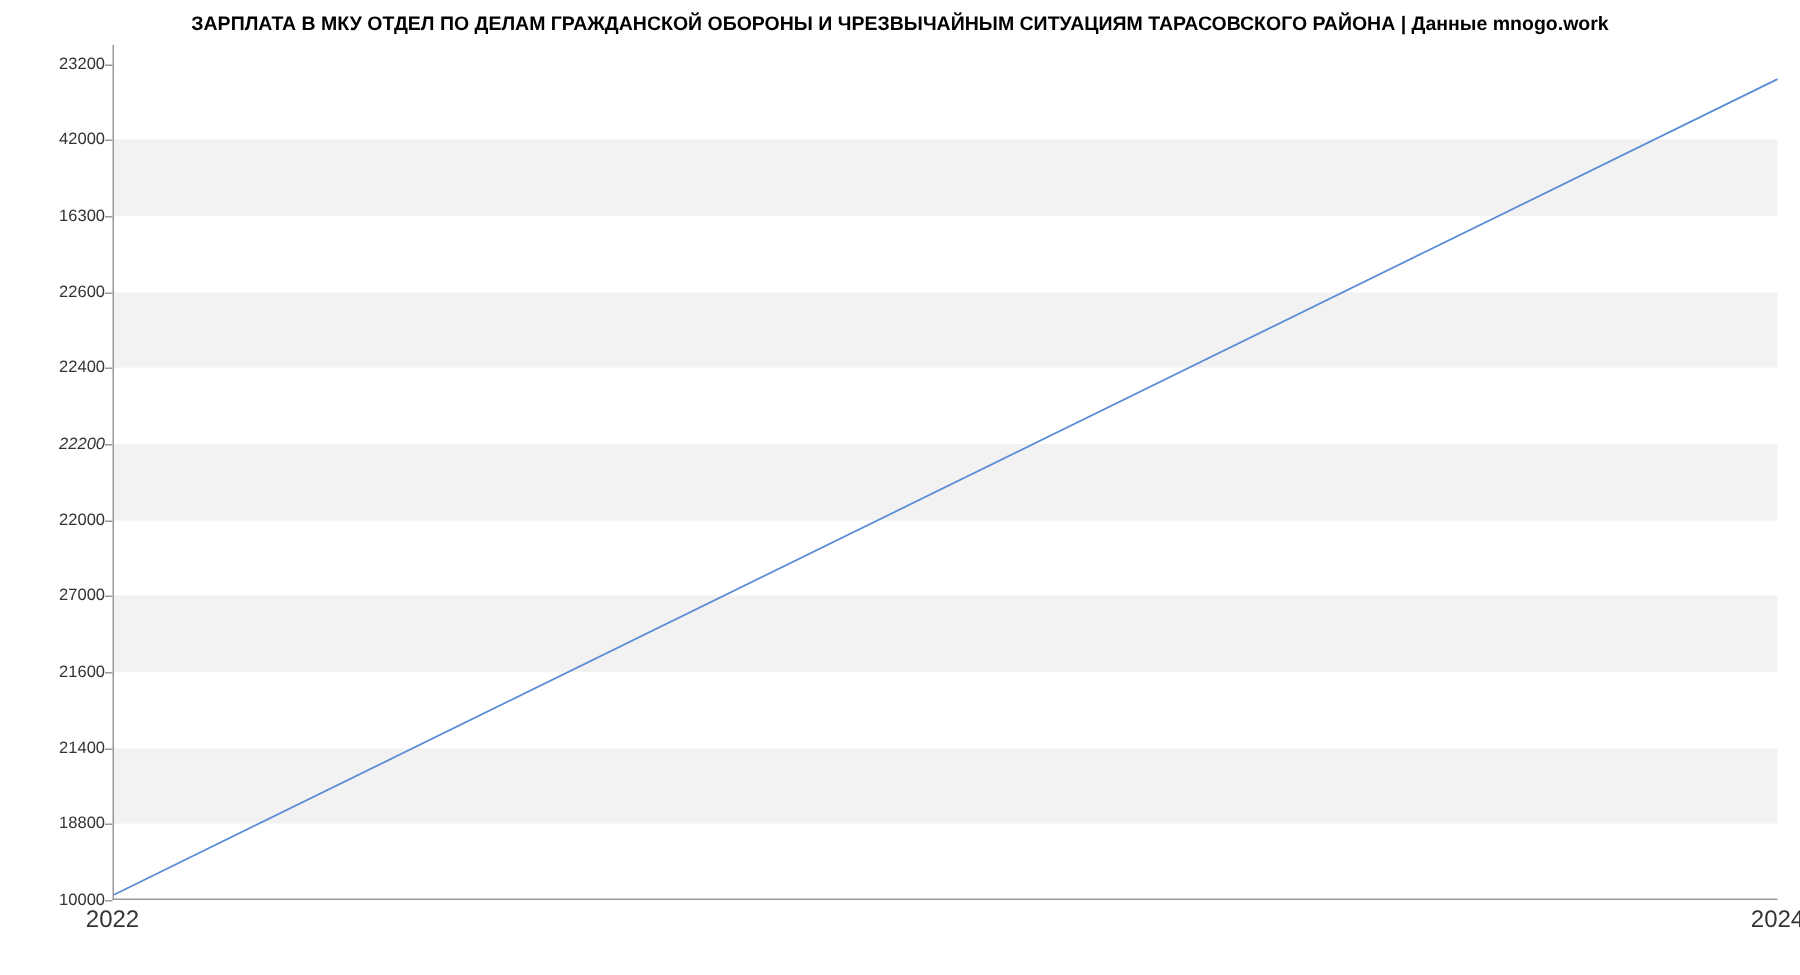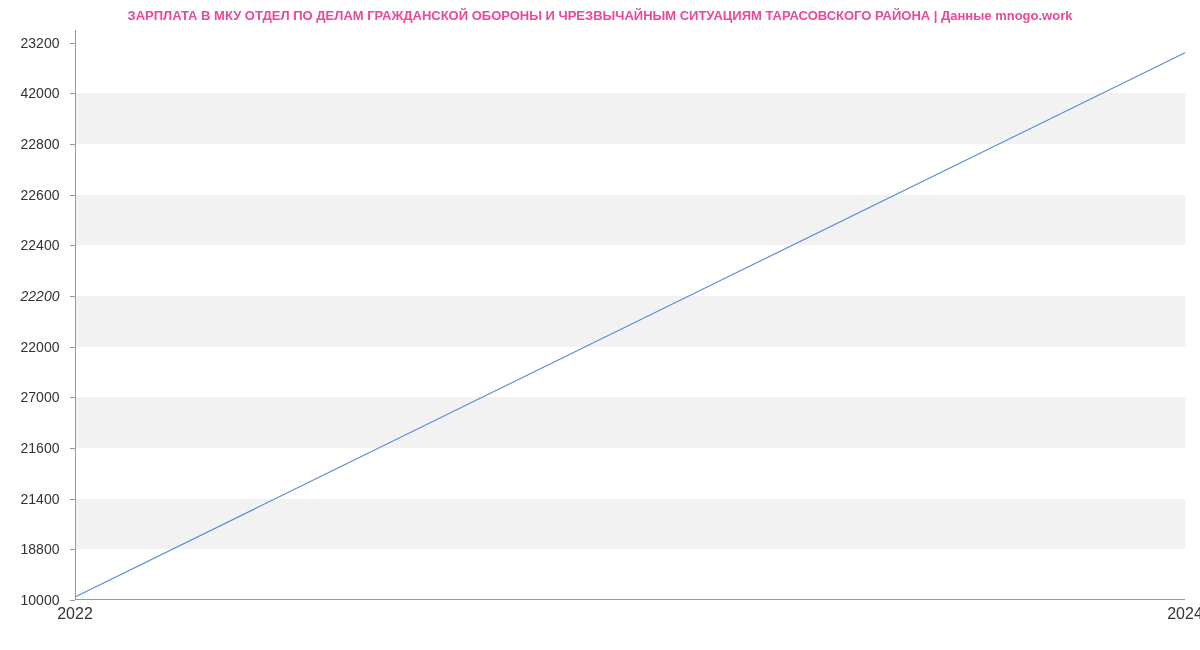--- a/index.html
+++ b/index.html
@@ -18,43 +18,43 @@
       height: 650px;
     }
     .chart-title {
       position: absolute;
       top: 8px;
       left: 0;
       width: 100%;
       text-align: center;
       font-size: 13px;
       font-weight: bold;
-      color: #ec4899;
+      color: #000000;
     }
     .plot-area {
       position: absolute;
       left: 75px;
       top: 30px;
       width: 1110px;
       height: 570px;
       border-left: 1px solid #999;
       border-bottom: 1px solid #999;
     }
     .grid-band {
       position: absolute;
       left: 0;
       width: 100%;
       background: #f2f2f2;
     }
     .y-tick-label {
       position: absolute;
       right: 1130px;
-      font-size: 14px;
+      font-size: 11px;
       color: #333;
-      text-align: center;
+      text-align: right;
       width: 60px;
       transform: translateY(-50%);
     }
     .x-tick-label {
       position: absolute;
       top: 605px;
       font-size: 16px;
       color: #333;
       transform: translateX(-50%);
     }
@@ -101,21 +101,21 @@
     <div class="y-tick-label" style="top: 397.333px;">27000</div>
     <div class="y-tick-mark" style="top: 397.333px;"></div>
     <div class="y-tick-label" style="top: 346.667px;">22000</div>
     <div class="y-tick-mark" style="top: 346.667px;"></div>
     <div class="y-tick-label" style="top: 296px; font-style: italic;">22200</div>
     <div class="y-tick-mark" style="top: 296px;"></div>
     <div class="y-tick-label" style="top: 245.333px;">22400</div>
     <div class="y-tick-mark" style="top: 245.333px;"></div>
     <div class="y-tick-label" style="top: 194.667px;">22600</div>
     <div class="y-tick-mark" style="top: 194.667px;"></div>
-    <div class="y-tick-label" style="top: 144px;">22800</div>
+    <div class="y-tick-label" style="top: 144px;">16300</div>
     <div class="y-tick-mark" style="top: 144px;"></div>
     <div class="y-tick-label" style="top: 93.3333px;">42000</div>
     <div class="y-tick-mark" style="top: 93.3333px;"></div>
     <div class="y-tick-label" style="top: 42.6667px;">23200</div>
     <div class="y-tick-mark" style="top: 42.6667px;"></div>
     <div class="x-tick-label" style="left: 75px;">2022</div>
     <div class="x-tick-label" style="left: 1185px;">2024</div>
   </div>
 
 </body></html>

